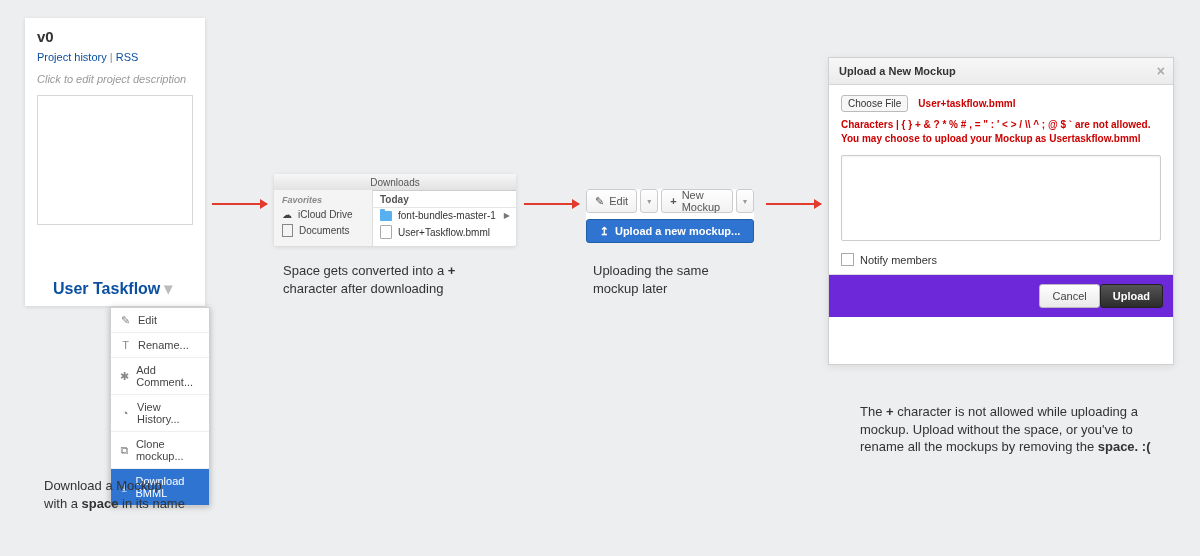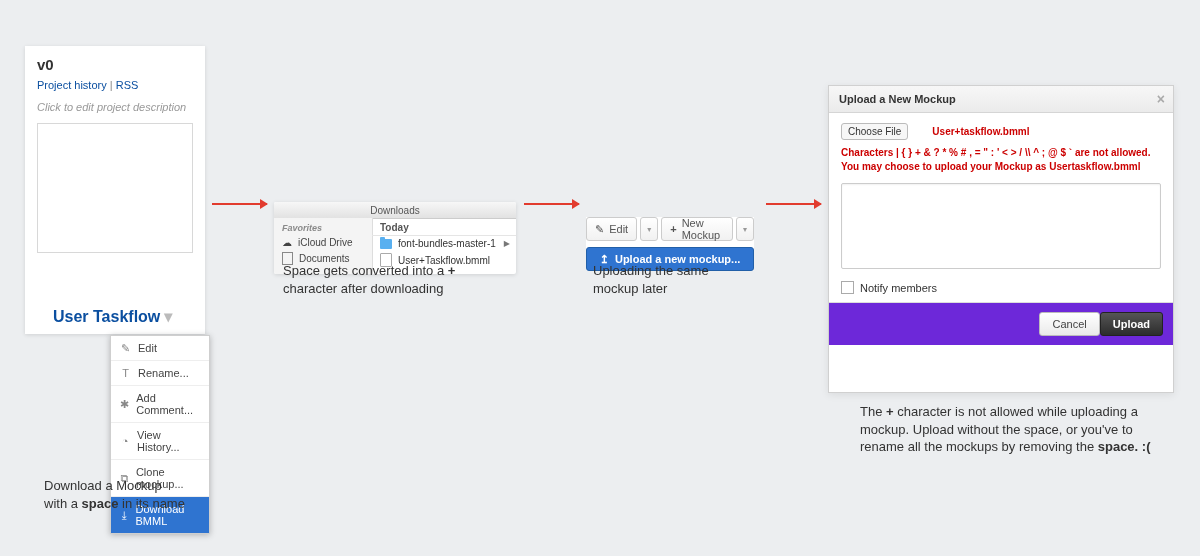--- a/index.html
+++ b/index.html
@@ -9,21 +9,20 @@
     height: 556px;
     background: #eceef0;
     font-family: -apple-system, "Helvetica Neue", Arial, sans-serif;
     color: #333;
     overflow: hidden;
   }
   .panel {
     position: absolute;
     background: #fff;
     box-shadow: 0 1px 4px rgba(0,0,0,0.12);
-    margin-top: 28px;
   }
   
   .proj {
     left: 25px; top: 18px; width: 180px; height: 288px;
   }
   .proj-title { font-weight: 700; font-size: 15px; padding: 10px 12px 6px; }
   .proj-links { font-size: 11px; padding: 0 12px 6px; color:#0b4fa0;}
   .proj-links .sep { color:#888; }
   .proj-links span { color:#0b4fa0; }
   .proj-desc { font-size: 11px; padding: 4px 12px 10px; color:#999; font-style: italic; }
@@ -62,21 +61,21 @@
   .toolbar .btn .caret{color:#999;font-size:8px;}
   .uploadbar { margin-top:6px; height:22px; background:#2f74d0; border:1px solid #215fa8; border-radius:3px; color:#fff; display:flex; align-items:center; justify-content:center; font-size:11px; font-weight:600; gap:6px;}
 
   
   .dlg { left: 828px; top: 57px; width: 344px; height: 306px; border:1px solid #d0d0d0; box-shadow: 0 2px 8px rgba(0,0,0,0.08); font-size:11px; color:#333;}
   .dlg-header { height:26px; background:linear-gradient(#f7f7f7,#ebebeb); border-bottom:1px solid #d5d5d5;
       display:flex; align-items:center; padding:0 10px; font-weight:700; font-size:11px; position:relative;}
   .dlg-header .x{ position:absolute; right:8px; color:#aaa; font-size:14px;}
   .dlg-body { padding:10px 12px 8px; }
   .dlg-label { font-weight:700; margin-bottom:6px;}
-  .filechooser { display:flex; align-items:center; gap:24px; margin-bottom:6px;}
+  .filechooser { display:flex; align-items:center; gap:10px; margin-bottom:6px;}
   .filechooser .cf { border:1px solid #bbb; border-radius:3px; padding:2px 6px; background:#f7f7f7; font-size:10px;}
   .filechooser .fn { color:#c00; font-weight:600; font-size:10px;}
   .err { color:#c00; font-size:10px; line-height:1.35; margin-bottom:10px; font-weight:600;}
   .notesbox { border:1px solid #ccc; height:84px; border-radius:2px; margin-bottom:12px; box-shadow: inset 0 1px 2px rgba(0,0,0,0.06);}
   .notify { display:flex; align-items:center; gap:6px; font-size:11px; color:#333;}
   .dlg-footer { border-top:1px solid #ddd; height:36px; display:flex; align-items:center; justify-content:flex-end; padding:3px 10px; background:#6d28d9;}
   .dlg-footer .b { height:22px; border-radius:3px; padding:0 12px; font-size:11px; display:inline-flex; align-items:center;}
   .dlg-footer .cancel { background:linear-gradient(#fff,#eaeaea); border:1px solid #bbb; color:#444;}
   .dlg-footer .upload { background:linear-gradient(#555,#2c2c2c); border:1px solid #222; color:#fff; font-weight:600;}
 

